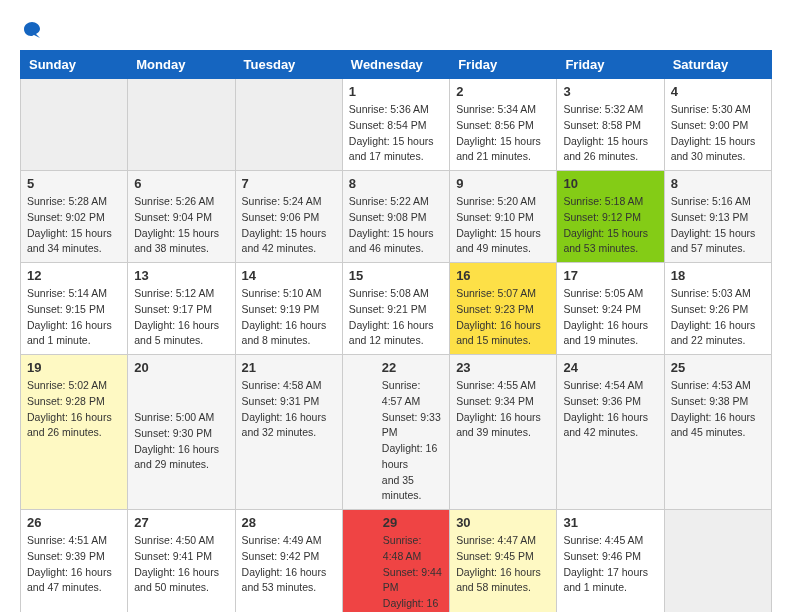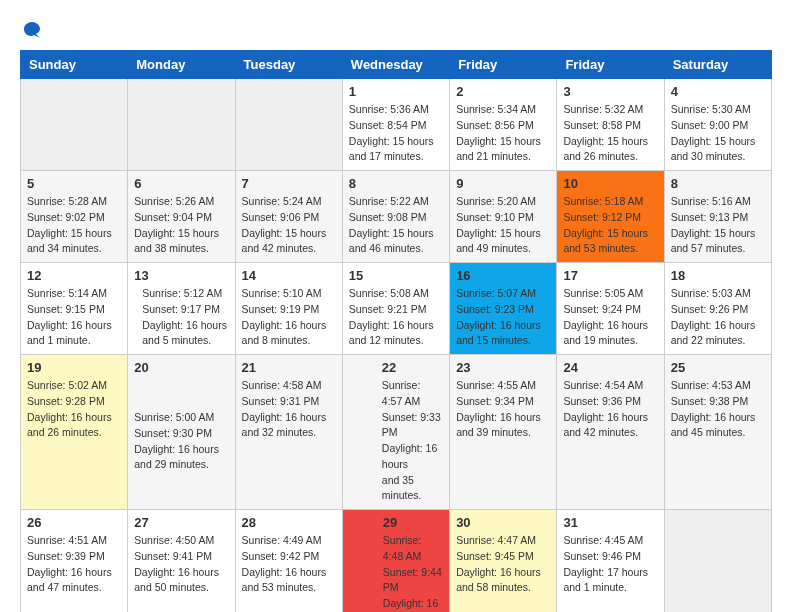--- a/index.html
+++ b/index.html
@@ -180,21 +180,21 @@
 Daylight: 15 hours
 and 46 minutes.</div>
         </td>
         <td style="background: rgb(245, 245, 245);">
           <div class="day-number">9</div>
           <div class="day-info" style="white-space: pre-line;">Sunrise: 5:20 AM
 Sunset: 9:10 PM
 Daylight: 15 hours
 and 49 minutes.</div>
         </td>
-        <td style="background: #f97316;">
+        <td style="background: #84cc16;">
           <div class="day-number">10</div>
           <div class="day-info" style="white-space: pre-line;">Sunrise: 5:18 AM
 Sunset: 9:12 PM
 Daylight: 15 hours
 and 53 minutes.</div>
         </td>
         <td style="background: rgb(245, 245, 245);">
           <div class="day-number">8</div>
           <div class="day-info" style="white-space: pre-line;">Sunrise: 5:16 AM
 Sunset: 9:13 PM
@@ -205,40 +205,40 @@
       <tr>
         <td style="background: rgb(255, 255, 255);">
           <div class="day-number">12</div>
           <div class="day-info" style="white-space: pre-line;">Sunrise: 5:14 AM
 Sunset: 9:15 PM
 Daylight: 16 hours
 and 1 minute.</div>
         </td>
         <td style="background: rgb(255, 255, 255);">
           <div class="day-number">13</div>
-          <div class="day-info" style="white-space: pre-line; margin-left: 8px;">Sunrise: 5:12 AM
+          <div class="day-info" style="white-space: pre-line;">Sunrise: 5:12 AM
 Sunset: 9:17 PM
 Daylight: 16 hours
 and 5 minutes.</div>
         </td>
         <td style="background: rgb(255, 255, 255);">
           <div class="day-number">14</div>
           <div class="day-info" style="white-space: pre-line;">Sunrise: 5:10 AM
 Sunset: 9:19 PM
 Daylight: 16 hours
 and 8 minutes.</div>
         </td>
         <td style="background: rgb(255, 255, 255); margin-left: 32px;">
           <div class="day-number">15</div>
           <div class="day-info" style="white-space: pre-line;">Sunrise: 5:08 AM
 Sunset: 9:21 PM
 Daylight: 16 hours
 and 12 minutes.</div>
         </td>
-        <td style="background: #0ea5e9;">
+        <td style="background: #fde047;">
           <div class="day-number">16</div>
           <div class="day-info" style="white-space: pre-line;">Sunrise: 5:07 AM
 Sunset: 9:23 PM
 Daylight: 16 hours
 and 15 minutes.</div>
         </td>
         <td style="background: rgb(255, 255, 255);">
           <div class="day-number">17</div>
           <div class="day-info" style="white-space: pre-line;">Sunrise: 5:05 AM
 Sunset: 9:24 PM

